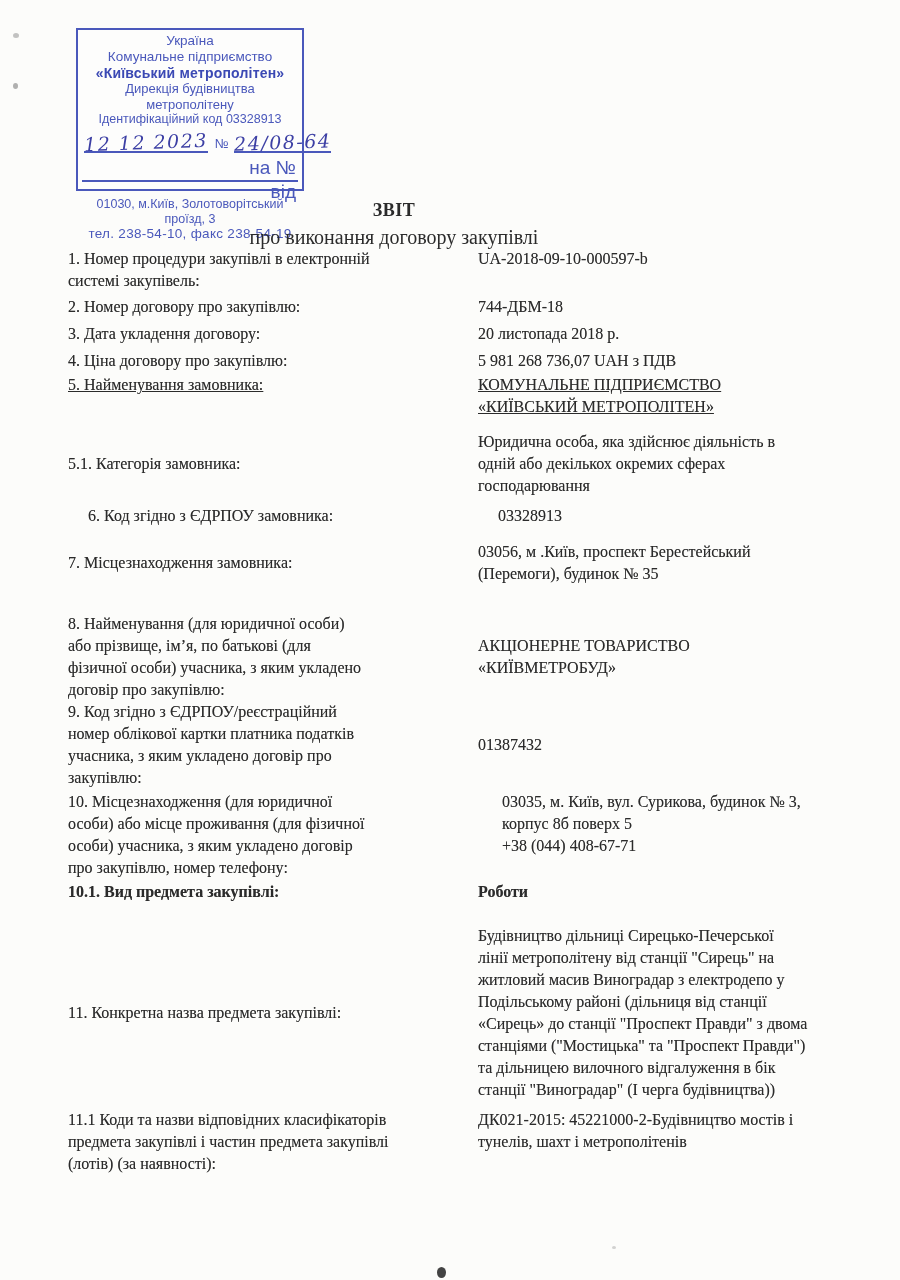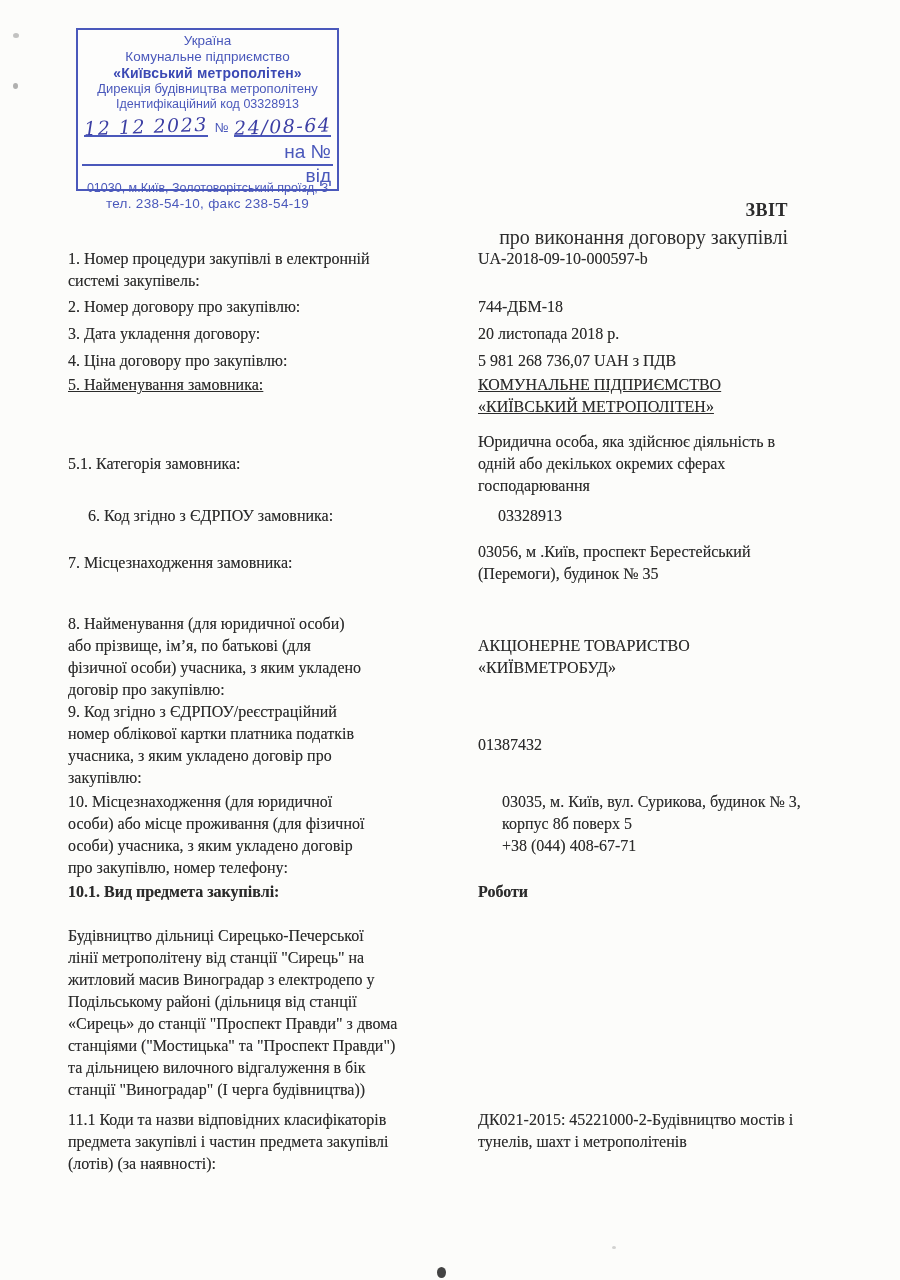--- a/index.html
+++ b/index.html
@@ -13,21 +13,21 @@
   }
   
   .speck { position:absolute; background:#555; border-radius:50%; opacity:.55; }
   .speck.s1 { left:13px; top:33px;  width:6px; height:5px; opacity:.35;}
   .speck.s2 { left:13px; top:83px;  width:5px; height:6px; opacity:.45;}
   .speck.s3 { left:437px; top:1267px; width:9px; height:11px; opacity:.85; background:#222;}
   .speck.s4 { left:612px; top:1246px; width:4px; height:3px; opacity:.25;}
 
   
   .stamp {
-    position:absolute; left:76px; top:28px; width:263px; height:163px;
+    position:absolute; left:76px; top:28px; width:228px; height:163px;
     border:2px solid #4a58bb;
     font-family:"Liberation Sans","DejaVu Sans",sans-serif;
     color:#4a58bb;
     padding:3px 4px 2px 4px;
     display:flex; flex-direction:column;
     background:rgba(255,255,255,.4);
   }
   .stamp .c { text-align:center; line-height:1.18; }
   .st-country { font-size:13.5px; }
   .st-orgtype { font-size:13.5px; }
@@ -45,21 +45,21 @@
     white-space:nowrap;
   }
   .no-sign { font-size:13px; padding:0 5px 2px 7px; }
   .ref-row { display:flex; align-items:flex-end; margin-top:4px; padding:0 2px; height:18px; font-size:19px;flex-direction:column; }
   .ref-row .ul { flex:1; border-bottom:2px solid #4a58bb; margin:0 5px; height:12px; }
   .st-foot { border-top:2px solid #4a58bb; margin-top:5px; padding-top:3px; }
   .st-address { font-size:12.5px;margin-top:12px; }
   .st-phone { font-size:13.5px; letter-spacing:.3px; }
 
   
-  .title-wrap { position:absolute; top:200px; left:0; width:788px; text-align:right; }
+  .title-wrap { position:absolute; top:200px; left:0; width:788px; text-align:center; }
   .doc-title { font-size:18px; font-weight:bold; letter-spacing:.5px; }
   .doc-subtitle { font-size:20px; margin-top:5px; }
 
   
   .content { position:absolute; top:248px; left:68px; width:800px; font-size:16px; }
   .row { display:grid; grid-template-columns:410px 1fr; align-items:start; }
   .row .cell { white-space:pre-line; line-height:22px; text-shadow:0 0 .4px rgba(40,40,40,.45); }
   .row .label { padding-right:18px; }
   .row.center-label { align-items:center; }
   .row.center-value { align-items:center; }
@@ -187,20 +187,21 @@
 корпус 8б поверх 5
 +38 (044) 408-67-71</div>
   </div>
 
   <div class="row mb101">
     <div class="cell label">10.1. Вид предмета закупівлі:</div>
     <div class="cell value">Роботи</div>
   </div>
 
   <div class="row center-label mb11">
+    <div class="cell label">11. Конкретна назва предмета закупівлі:</div>
     <div class="cell value">Будівництво дільниці Сирецько-Печерської
 лінії метрополітену від станції "Сирець" на
 житловий масив Виноградар з електродепо у
 Подільському районі (дільниця від станції
 «Сирець» до станції "Проспект Правди" з двома
 станціями ("Мостицька" та "Проспект Правди")
 та дільницею вилочного відгалуження в бік
 станції "Виноградар" (І черга будівництва))</div>
   </div>
 

